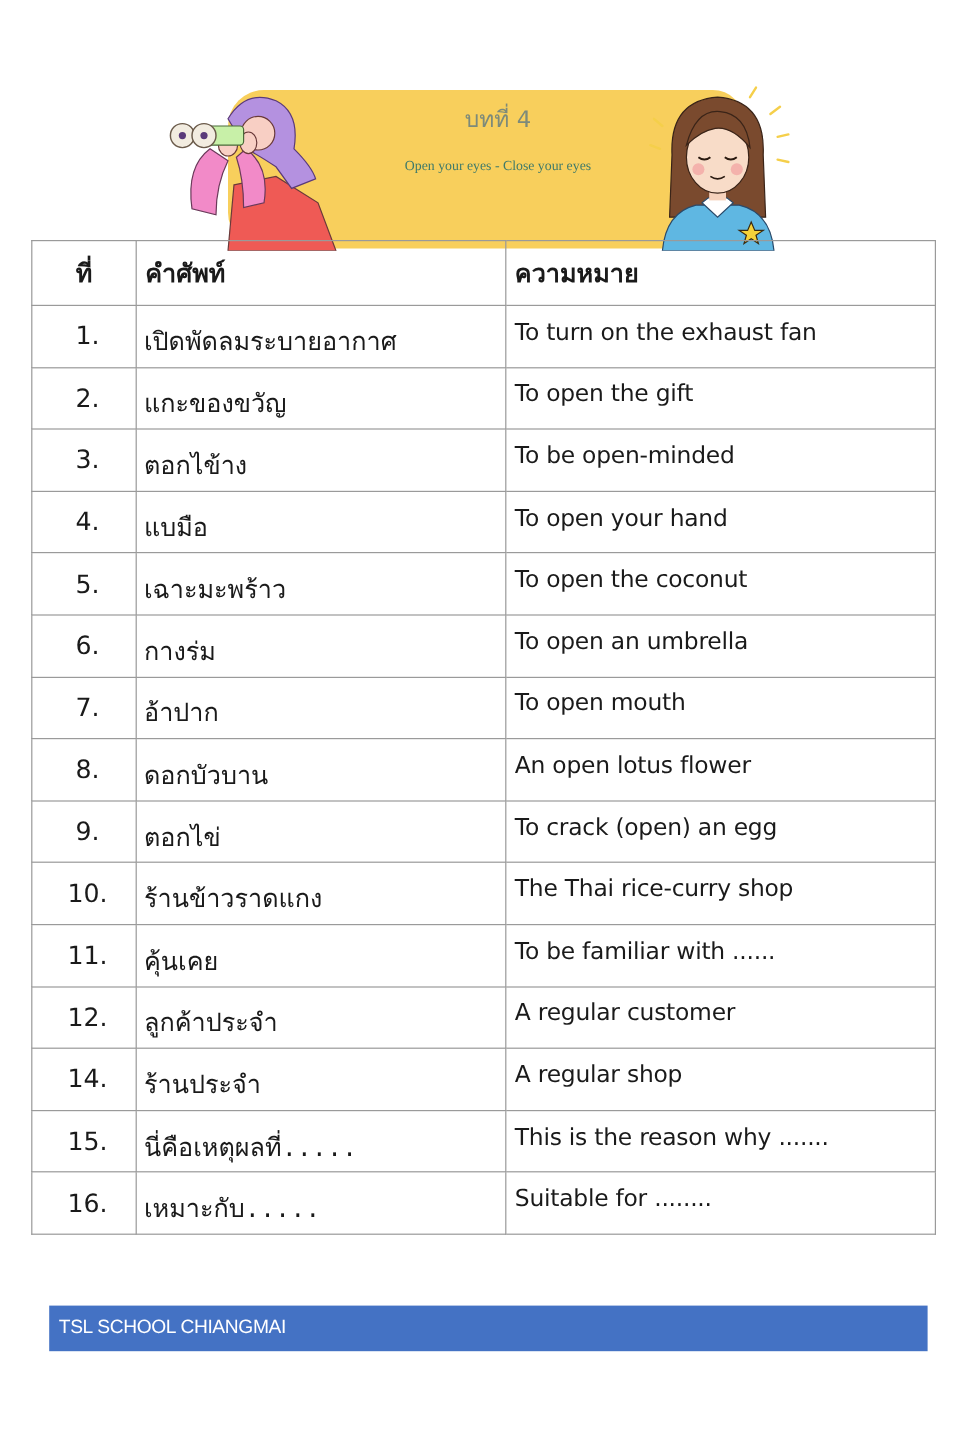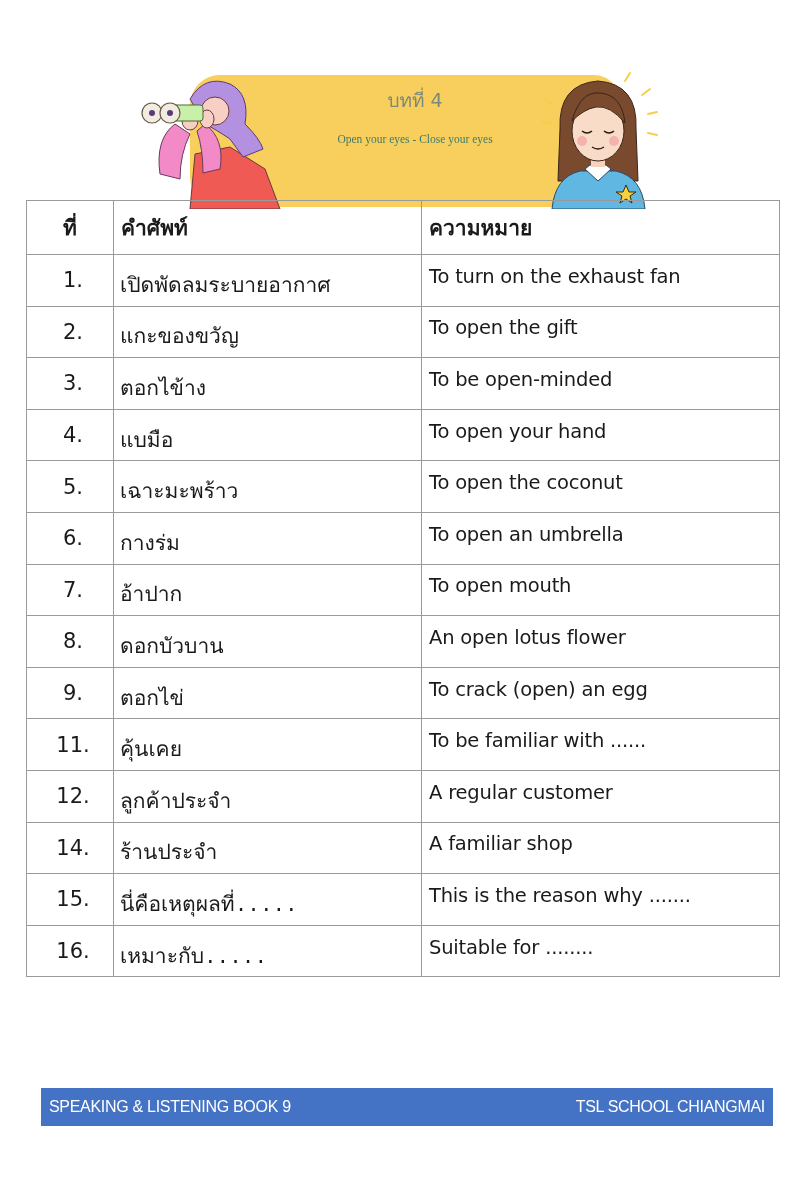--- a/index.html
+++ b/index.html
@@ -163,43 +163,47 @@
         <td class="cell-no">8.</td>
         <td class="cell-th">ดอกบัวบาน</td>
         <td class="cell-en">An open lotus flower</td>
       </tr>
       <tr>
         <td class="cell-no">9.</td>
         <td class="cell-th">ตอกไข่</td>
         <td class="cell-en">To crack (open) an egg</td>
       </tr>
       <tr>
+        <td class="cell-no">10.</td>
+        <td class="cell-th">ร้านข้าวราดแกง</td>
+        <td class="cell-en">The Thai rice-curry shop</td>
+      </tr>
+      <tr>
         <td class="cell-no">11.</td>
         <td class="cell-th">คุ้นเคย</td>
         <td class="cell-en">To be familiar with ......</td>
       </tr>
       <tr>
         <td class="cell-no">12.</td>
         <td class="cell-th">ลูกค้าประจำ</td>
         <td class="cell-en">A regular customer</td>
       </tr>
       <tr>
         <td class="cell-no">14.</td>
         <td class="cell-th">ร้านประจำ</td>
-        <td class="cell-en">A familiar shop</td>
+        <td class="cell-en">A regular shop</td>
       </tr>
       <tr>
         <td class="cell-no">15.</td>
         <td class="cell-th">นี่คือเหตุผลที่.....</td>
         <td class="cell-en">This is the reason why .......</td>
       </tr>
       <tr>
         <td class="cell-no">16.</td>
         <td class="cell-th">เหมาะกับ.....</td>
         <td class="cell-en">Suitable for ........</td>
       </tr>
     </tbody>
 </table>
 
 <div class="footer-bar">
-  <span>SPEAKING &amp; LISTENING BOOK 9</span>
   <span>TSL SCHOOL CHIANGMAI</span>
 </div>
 
 </body></html>

